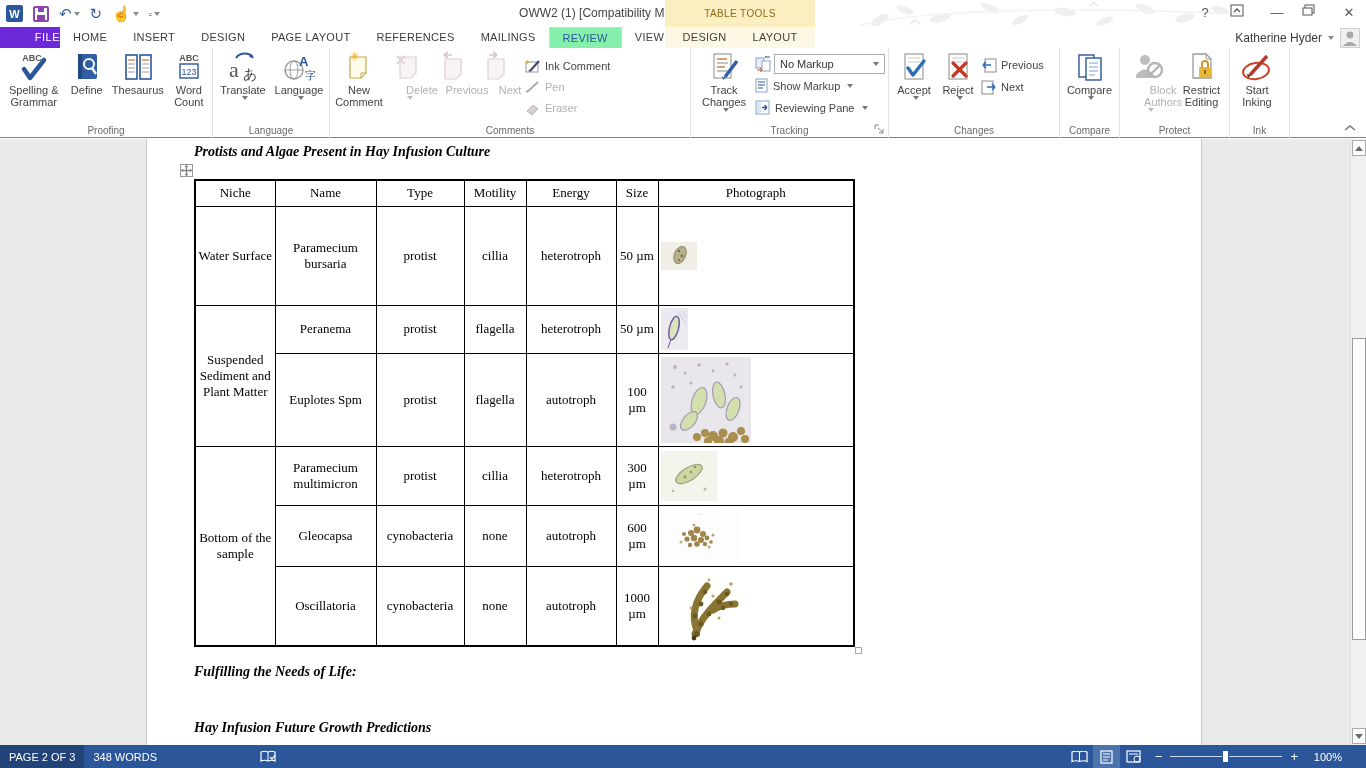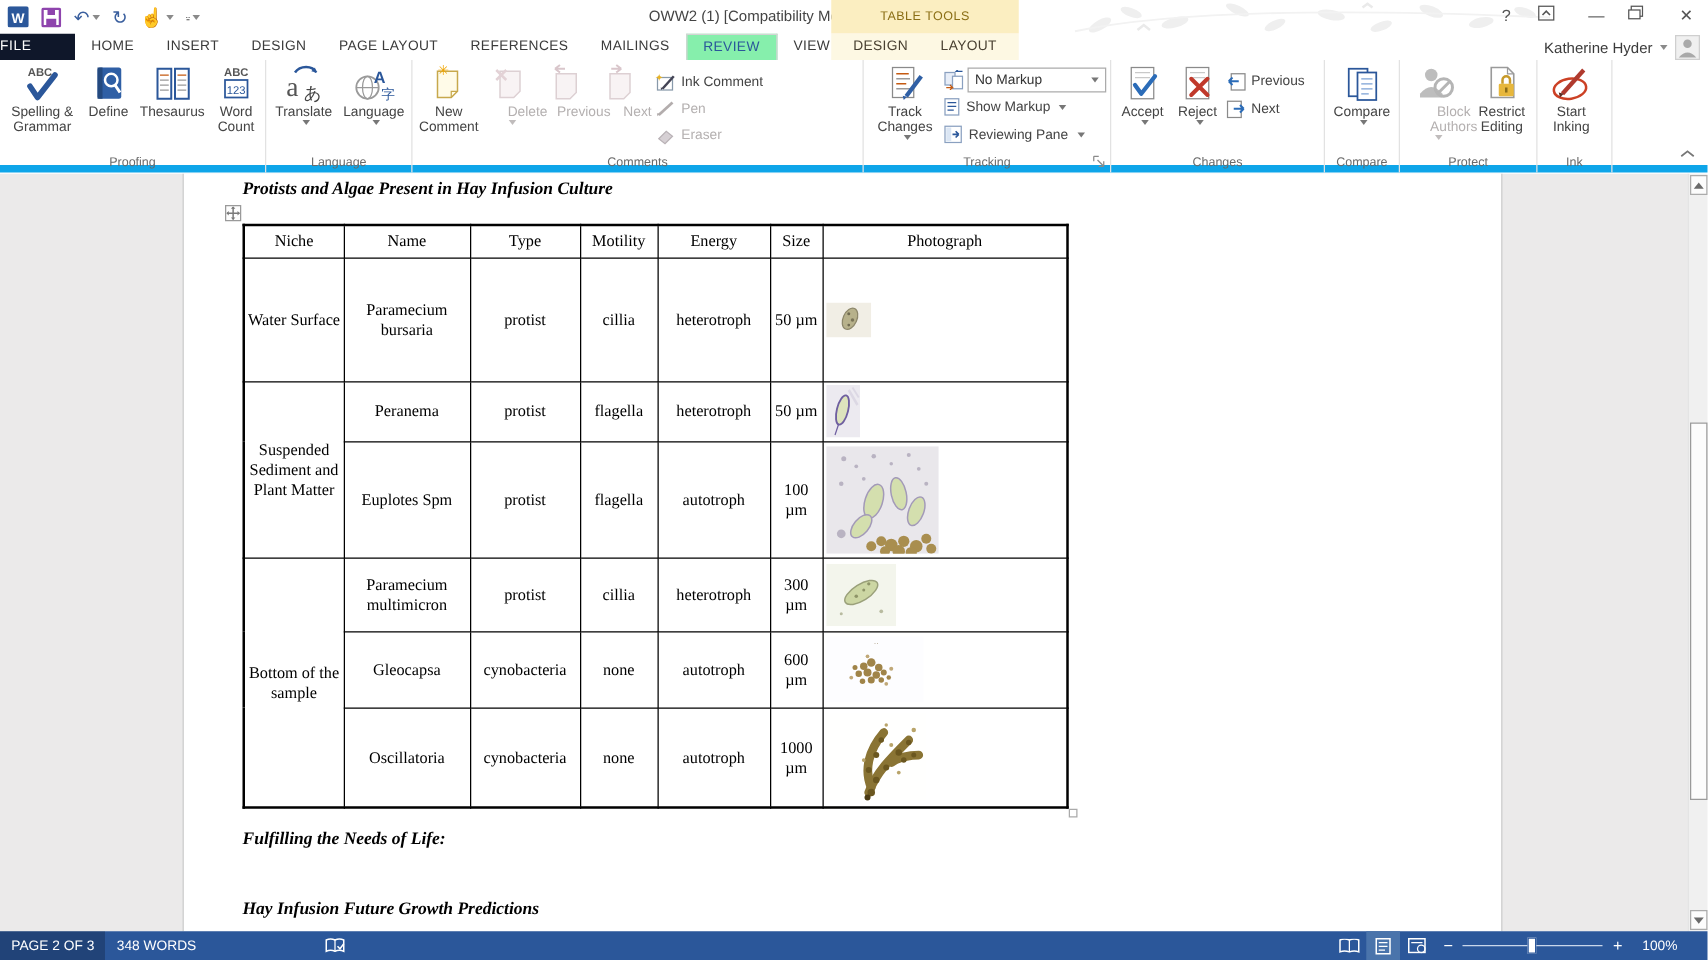--- a/index.html
+++ b/index.html
@@ -11,33 +11,33 @@
   #qat { position:absolute; left:6px; top:2px; display:flex; align-items:center; gap:10px; height:23px; }
   .qat-it { display:flex; align-items:center; gap:2px; color:#3a5f9e; font-size:15px; cursor:default; }
   #win-title { position:absolute; left:413px; top:6px; width:420px; text-align:center; font-size:12px; color:#444; white-space:nowrap; }
   #ctx-band { position:absolute; left:665px; top:0; width:150px; height:27px; background:#fbeec1; color:#8a6e15; font-size:10px; text-align:center; line-height:27px; letter-spacing:.4px; }
   #foliage { position:absolute; left:850px; top:0; }
   #win-controls { position:absolute; right:6px; top:4px; display:flex; gap:14px; align-items:center; color:#555; }
   .wc { width:22px; height:18px; text-align:center; font-size:13px; line-height:18px; }
 
   
   #tabrow { position:absolute; left:0; top:27px; width:1366px; height:21px; background:#fff; }
-  #tab-file { position:absolute; left:0; top:0; width:60px; height:21px; background:#0f172a; color:#fff; font-size:11px; text-align:left; line-height:21px; letter-spacing:.5px; }
+  #tab-file { position:absolute; left:0; top:0; width:60px; height:21px; background:#6d28d9; color:#fff; font-size:11px; text-align:right; line-height:21px; letter-spacing:.5px; }
   .tabs-main { position:absolute; left:60px; top:0; display:flex; height:21px; }
   .tab { padding:0 13px; font-size:11px; color:#3b3b3b; line-height:21px; letter-spacing:.3px; white-space:nowrap; }
   .tab.active { background:#86efac; color:#2b579a; border:1px solid #d4d4d4; border-bottom:none; }
   #ctx-tabs { position:absolute; left:665px; top:0; width:150px; height:21px; background:#fdf8e3; display:flex; justify-content:center; }
   #ctx-tabs .tab { color:#494031; }
   #user-area { position:absolute; right:6px; top:0; height:21px; display:flex; align-items:center; gap:6px; }
   #user-name { font-size:12px; color:#3b3b3b; }
   .mini-caret { width:0; height:0; border-left:3px solid transparent; border-right:3px solid transparent; border-top:4px solid #8a8a8a; display:inline-block; }
   #avatar { width:20px; height:20px; background:#f0f0f0; border:1px solid #cfcfcf; }
 
   
-  #ribbon { position:absolute; left:0; top:48px; width:1366px; height:90px; background:#fff; border-bottom:6px solid #0ea5e9; }
+  #ribbon { position:absolute; left:0; top:48px; width:1366px; height:90px; background:#fff; border-bottom:1px solid #0ea5e9; }
   .grp { position:absolute; top:0; height:90px; border-right:1px solid #e2e2e2; display:flex; align-items:flex-start; padding:1px 2px 0 2px; }
   .glabel { position:absolute; bottom:2px; left:0; width:100%; text-align:center; font-size:10px; color:#6a6a6a; }
   .bb { display:flex; flex-direction:column; align-items:center; height:74px; padding-top:2px; }
   .ic32 { width:34px; height:32px; position:relative; flex:none; }
   .bl { font-size:11px; line-height:12px; color:#444; text-align:center; margin-top:1px; }
   .caret { width:0; height:0; border-left:3px solid transparent; border-right:3px solid transparent; border-top:4px solid #777; display:inline-block; margin-left:3px; vertical-align:middle; }
   .dis .bl { color:#b4b0b0;margin-left:28px; }
   .dis .caret { border-top-color:#c0bcbc; }
   .col { display:flex; flex-direction:column; padding-top:6px; }
   .sb { display:flex; align-items:center; gap:4px; font-size:11px; color:#444; height:21px; white-space:nowrap; }

